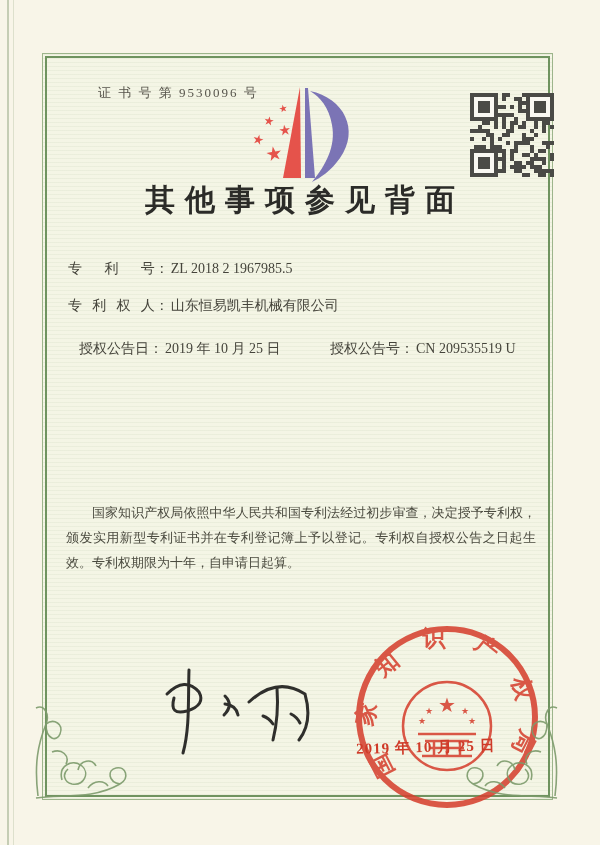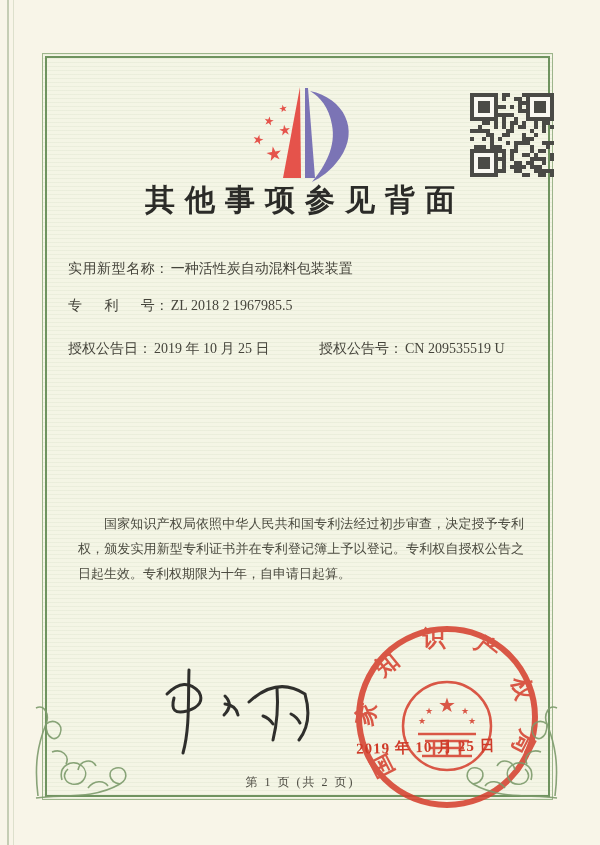--- a/index.html
+++ b/index.html
@@ -31,24 +31,24 @@
   .fp::after{content:"";position:absolute;left:4px;top:4px;width:12px;height:12px;background:#4a4a46;}
   .fp.tl{left:0;top:0}.fp.tr{left:56px;top:0}.fp.bl{left:0;top:56px}
   .title{
     position:absolute;left:0;right:0;top:180px;text-align:center;
     font-size:30px;font-weight:600;letter-spacing:10px;color:#2b2b28;text-indent:10px;
   }
   .fields{position:absolute;left:68px;top:250px;width:468px;font-size:14px;color:#45443b;}
   .frow{height:37px;line-height:37px;white-space:nowrap;}
   .flabel{display:inline-block;width:6.2em;text-align:justify;text-align-last:justify;vertical-align:top;}
   .fcolon{display:inline-block;margin-right:2px;}
-  .grant{margin-top:6px;}
+  .grant{margin-top:6px;margin-left:11px;}
   .grant .pair2{margin-left:46px;}
   .paras{position:absolute;left:66px;top:500px;width:470px;font-size:13px;line-height:25px;color:#4a4a3f;text-align:justify;}
-  .paras p{margin:12px;text-indent:2em;font-family:Liberation Mono, monospace;}
+  .paras p{margin:0;text-indent:2em;}
   .signer{position:absolute;left:86px;top:684px;font-size:15px;line-height:30px;color:#3c3b33;}
   .signature{position:absolute;left:145px;top:658px;width:195px;height:100px;}
   .seal{position:absolute;left:352px;top:622px;width:190px;height:190px;opacity:.87;}
   .seal-date{
     position:absolute;left:356px;top:738px;font-size:15px;letter-spacing:1px;
     color:#cf3a28;transform:rotate(-1.5deg);white-space:nowrap;font-weight:600;
   }
   .page-num{position:absolute;left:0;right:0;top:774px;text-align:center;font-size:12px;color:#4c4b42;letter-spacing:2px;}
   .back-note{position:absolute;left:0;right:0;top:807px;text-align:center;font-size:12px;color:#56544b;letter-spacing:2px;}
   .fl{position:absolute;width:120px;height:150px;}
@@ -56,20 +56,21 @@
   .fl.br{right:39px;top:652px;transform:scale(-1,1);}
   .star{font-family:"DejaVu Sans",sans-serif;}
 </style>
 </head>
 <body>
 
 <div class="page">
 
   <div class="frame"></div>
 
+  <div class="cert-number">证 书 号 第 9530096 号</div>
 
   <svg class="logo" viewBox="0 0 150 110">
     <polygon points="72,9 55,100 73,100" fill="#e5534b"></polygon>
     <polygon points="77,10 80,10 87,100 77,100" fill="#7b74b5"></polygon>
     <path d="M82,13 C116,20 132,52 112,80 C103,93 92,100 84,104 C98,87 108,68 104,47 C101,29 92,19 82,13 Z" fill="#7b74b5"></path>
     <g fill="#e5534b" class="star" text-anchor="middle">
       <text x="55" y="34" font-size="10" transform="rotate(-12 55 30)">★</text>
       <text x="41" y="47" font-size="12" transform="rotate(10 41 43)">★</text>
       <text x="57" y="57" font-size="14" transform="rotate(-8 57 53)">★</text>
       <text x="30" y="66" font-size="13" transform="rotate(14 30 62)">★</text>
@@ -208,24 +209,24 @@
       <i style="left:56px;top:80px"></i>
       <i style="left:68px;top:80px"></i>
       <i style="left:72px;top:80px"></i>
       <i style="left:80px;top:80px"></i>
     </div>
 
   <div class="title">其他事项参见背面</div>
 
   <div class="fields">
     <div class="frow">
-      <span class="flabel">实用新型名称</span><span class="fcolon">：</span><span>一种活性炭自动混料包装装置</span>
+      <span class="flabel">专利号</span><span class="fcolon">：</span><span>ZL 2018 2 1967985.5</span>
     </div>
     <div class="frow">
-      <span class="flabel">专利号</span><span class="fcolon">：</span><span>ZL 2018 2 1967985.5</span>
+      <span class="flabel">专利权人</span><span class="fcolon">：</span><span>山东恒易凯丰机械有限公司</span>
     </div>
     <div class="frow grant">
       <span>授权公告日</span><span class="fcolon">：</span><span>2019 年 10 月 25 日</span>
       <span class="pair2">授权公告号</span><span class="fcolon">：</span><span>CN 209535519 U</span>
     </div>
   </div>
 
   <div class="paras">
     <p>国家知识产权局依照中华人民共和国专利法经过初步审查，决定授予专利权，颁发实用新型专利证书并在专利登记簿上予以登记。专利权自授权公告之日起生效。专利权期限为十年，自申请日起算。</p>
   </div>
@@ -289,15 +290,14 @@
       <path d="M88,132 c10,-6 6,-18 -4,-16 c-9,2 -8,14 4,16"></path>
       <path d="M6,144 C2,112 6,92 14,72 c4,-10 -2,-20 -10,-16"></path>
       <path d="M14,72 c8,-6 18,0 14,10 c-3,8 -14,6 -14,-10"></path>
       <path d="M30,128 c-4,-14 10,-22 20,-14 c8,7 2,20 -10,18 c-8,-2 -10,-10 -4,-15"></path>
       <path d="M46,118 c2,-10 14,-12 18,-4"></path>
       <path d="M20,100 c10,-4 18,4 14,12"></path>
       <path d="M56,136 c6,-8 16,-8 20,-2"></path>
     </g>
   </svg>
 
-  <div class="page-num">第 1 页 (共 2 页)</div>
 
 </div>
 
 </body></html>

